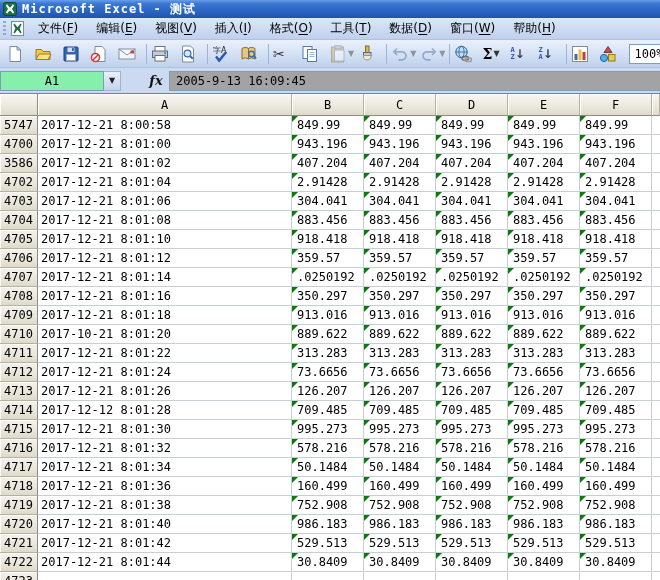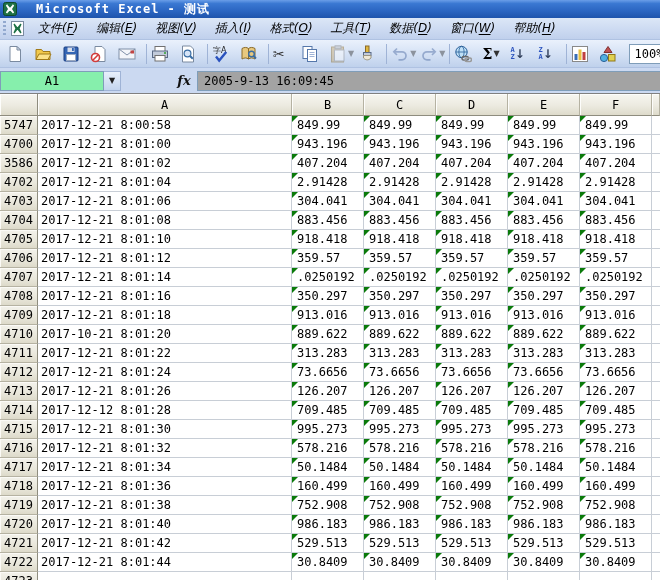--- a/index.html
+++ b/index.html
@@ -3,37 +3,37 @@
 <meta charset="utf-8">
 <style>
   html,body{margin:0;padding:0;background:#fff;}
   .window{
     position:relative;width:660px;height:580px;overflow:hidden;
     font-family:"DejaVu Sans",sans-serif;font-size:12px;color:#000;
     background:#fff;
   }
   
   .titlebar{
-    height:18px;display:flex;align-items:center;gap:19px;padding-left:3px;
+    height:18px;display:flex;align-items:center;gap:5px;padding-left:3px;
     background:linear-gradient(180deg,#6A9EE8 0%,#3A78D2 20%,#2B66C2 60%,#1E54AC 100%);
   }
   .titlebar .title{
     color:#fff;font-weight:bold;font-family:"DejaVu Sans Mono",monospace;
     font-size:12px;letter-spacing:1px;white-space:nowrap;
   }
   
   .menubar{
     height:22px;display:flex;align-items:center;
     background:linear-gradient(180deg,#DCE7F7 0%,#CBD9F1 60%,#C0D0EC 100%);
     border-bottom:1px solid #AFC2E2;box-sizing:border-box;
   }
   .grip{width:5px;height:16px;margin:0 2px 0 2px;
     background:repeating-linear-gradient(180deg,#92A9CF 0 2px,transparent 2px 4px);
     background-size:3px 100%;background-repeat:no-repeat;background-position:center;}
-  .menu-item{padding:10px 9px;white-space:nowrap;cursor:default;font-style:italic;}
+  .menu-item{padding:10px 9px;white-space:nowrap;cursor:default;}
   .menu-item u{text-underline-offset:2px;}
   
   .toolbar{
     height:28px;display:flex;align-items:center;padding-left:0;
     background:linear-gradient(180deg,#EAF1FC 0%,#D3E0F4 55%,#BFD1EC 100%);
     border-bottom:1px solid #AFC2E2;box-sizing:border-box;
   }
   .tb-btn{
     height:24px;min-width:24px;display:flex;align-items:center;
     padding:0 1px;border:1px solid transparent;border-radius:2px;position:relative;
@@ -59,21 +59,21 @@
   .namebox{
     width:104px;height:20px;background:#86efac;border:1px solid #7F9DB9;
     box-sizing:border-box;display:flex;align-items:center;justify-content:center;
     font-family:"DejaVu Sans Mono",monospace;
   }
   .namebox-dd{width:17px;height:20px;display:flex;align-items:center;justify-content:center;
     font-size:8px;color:#222;background:linear-gradient(180deg,#E8F0FB,#C4D5EE);
     border:1px solid #9FB3D6;border-left:none;box-sizing:border-box;}
   .fx{
     width:26px;text-align:center;font-family:"DejaVu Serif",serif;font-style:italic;
-    font-weight:bold;font-size:13px;color:#111;margin-left:50px;
+    font-weight:bold;font-size:13px;color:#111;margin-left:22px;
   }
   .formula-field{
     flex:1;height:20px;background:#a3a3a3;border:1px solid #7F9DB9;border-right:none;
     box-sizing:border-box;display:flex;align-items:center;padding-left:6px;
     font-family:"DejaVu Sans Mono",monospace;white-space:pre;
   }
   
   .grid{
     display:grid;
     grid-template-columns:38px 254px repeat(5,72px) minmax(0,1fr);

